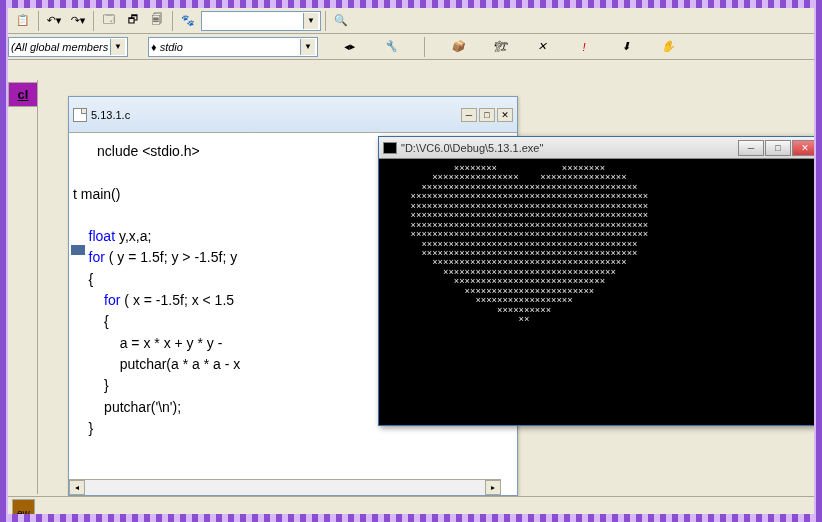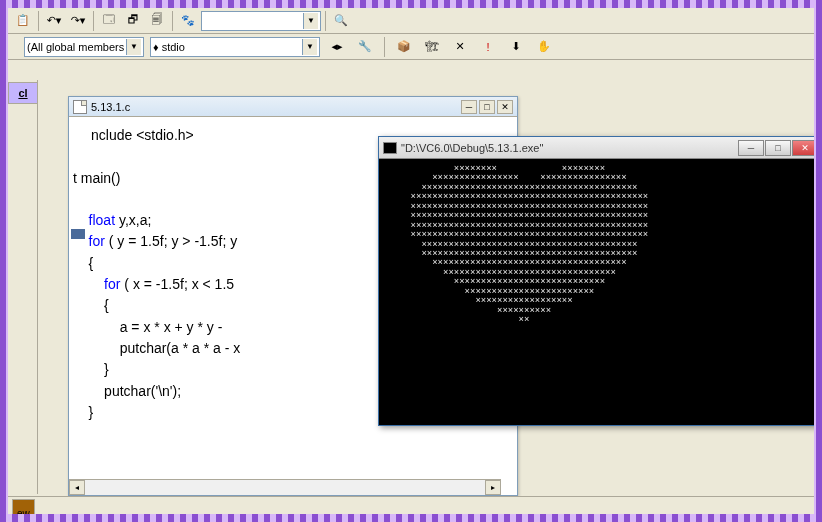--- a/index.html
+++ b/index.html
@@ -6,36 +6,36 @@
 body { width: 822px; height: 522px; overflow: hidden; position: relative; background: #fff; }
 
 .purple-border { position: absolute; inset: 0; border: 8px solid; border-image: repeating-linear-gradient(90deg, #8a4fd0 0 6px, #d8b8f8 6px 12px) 8; pointer-events: none; z-index: 100; }
 
 .main-area { position: absolute; top: 8px; left: 8px; right: 8px; bottom: 8px; background: #ece9d8; }
 
 .menubar { height: 20px; background: #ece9d8; border-bottom: 1px solid #aca899; display: flex; align-items: center; padding: 0 4px; font-size: 11px; }
 .menubar span { padding: 2px 6px; cursor: default; }
 
 .toolbar1 { height: 26px; background: #ece9d8; border-bottom: 1px solid #aca899; display: flex; align-items: center; padding: 2px 4px; gap: 2px; }
-.toolbar2 { height: 26px; background: #ece9d8; border-bottom: 1px solid #aca899; display: flex; align-items: center; padding: 2px 16px; gap: 6px; }
+.toolbar2 { height: 26px; background: #ece9d8; border-bottom: 1px solid #aca899; display: flex; align-items: center; padding: 2px 0; gap: 20px; font-style: italic; }
 
 .tbtn { width: 22px; height: 22px; border: 1px solid transparent; display: flex; align-items: center; justify-content: center; font-size: 11px; cursor: pointer; }
 .sep { width: 1px; height: 20px; background: #aca899; margin: 0 2px; }
 
 .combo { height: 20px; border: 1px solid #7f9db9; background: #fff; font-size: 11px; padding: 1px 2px; display: flex; align-items: center; justify-content: space-between; }
 .combo .arrow { width: 15px; height: 16px; background: #ece9d8; border-left: 1px solid #7f9db9; display: flex; align-items: center; justify-content: center; font-size: 8px; }
 
 .sidebar { position: absolute; left: 0; top: 72px; bottom: 20px; width: 30px; background: #ece9d8; border-right: 1px solid #aca899; }
-.sidebar-tab { writing-mode: horizontal-tb; font-size: 11px; padding: 4px 2px; border: 1px solid #aca899; border-right: none; background: #c4b5fd; margin-top: 2px; text-align: center; font-weight: bold; text-decoration: underline; }
+.sidebar-tab { writing-mode: horizontal-tb; font-size: 13px; padding: 4px 2px; border: 1px solid #aca899; border-right: none; background: #a21caf; margin-top: 2px; text-align: center; font-weight: bold; text-decoration: underline; }
 
 .statusbar { position: absolute; bottom: 0; left: 0; right: 0; height: 18px; background: #ece9d8; border-top: 1px solid #aca899; font-size: 10px; padding: 2px 4px; }
 .status-tab { display: inline-block; border: 1px solid #aca899; padding: 8px 4px; background: #a16207; }
 
 .code-window { position: absolute; left: 60px; top: 88px; width: 450px; height: 400px; background: #fff; border: 1px solid #7f9db9; box-shadow: 1px 1px 3px rgba(0,0,0,0.2); }
-.code-title { height: 20px; background: linear-gradient(#e8f0f8, #d4e4f4); border-bottom: 1px solid #aca899; display: flex; align-items: center; padding: 0 4px; font-size: 11px; justify-content: space-between; }
+.code-title { height: 36px; background: linear-gradient(#e8f0f8, #d4e4f4); border-bottom: 1px solid #aca899; display: flex; align-items: center; padding: 0 4px; font-size: 11px; justify-content: space-between; }
 .win-controls { display: flex; gap: 2px; }
 .win-btn { width: 16px; height: 14px; border: 1px solid #aca899; background: #ece9d8; font-size: 9px; display: flex; align-items: center; justify-content: center; cursor: pointer; }
 
 .code-body { padding: 8px 4px; font-family: "Courier New", monospace; font-size: 14px; line-height: 1.45; color: #000; white-space: pre; overflow: hidden; position: relative; }
 .code-body .kw { color: #0000ff; }
 .breakpoint { position: absolute; left: 2px; width: 14px; height: 10px; background: #4a6a9a; }
 
 .scrollbar-h { position: absolute; bottom: 0; left: 0; right: 16px; height: 16px; background: #ece9d8; border-top: 1px solid #aca899; display: flex; }
 .scroll-arrow { width: 16px; height: 15px; background: #ece9d8; border: 1px solid #aca899; font-size: 8px; display: flex; align-items: center; justify-content: center; }
 .scroll-track { flex: 1; background: #f0f0f0; }
@@ -107,21 +107,21 @@
       <span style="display:flex;align-items:center;gap:4px">
         <span class="doc-icon"></span>
         <span>5.13.1.c</span>
       </span>
       <div class="win-controls">
         <div class="win-btn">─</div>
         <div class="win-btn">□</div>
         <div class="win-btn">✕</div>
       </div>
     </div>
-    <div class="code-body"><div class="breakpoint" style="top:112px"></div><span style="margin-left:18px"><span>nclude </span><span>&lt;stdio.h&gt;</span>
+    <div class="code-body"><div class="breakpoint" style="top:112px"></div><span style="margin-left:24px"><span>nclude </span><span>&lt;stdio.h&gt;</span>
 <span></span>
 <span>t main()</span>
 <span></span>
 <span class="kw">    float</span><span> y,x,a;</span>
 <span class="kw">    for</span><span> ( y = 1.5f; y &gt; -1.5f; y</span>
 <span>    {</span>
 <span class="kw">        for</span><span> ( x = -1.5f; x &lt; 1.5</span>
 <span>        {</span>
 <span>            a = x * x + y * y -</span>
 <span>            putchar(a * a * a - x</span>

